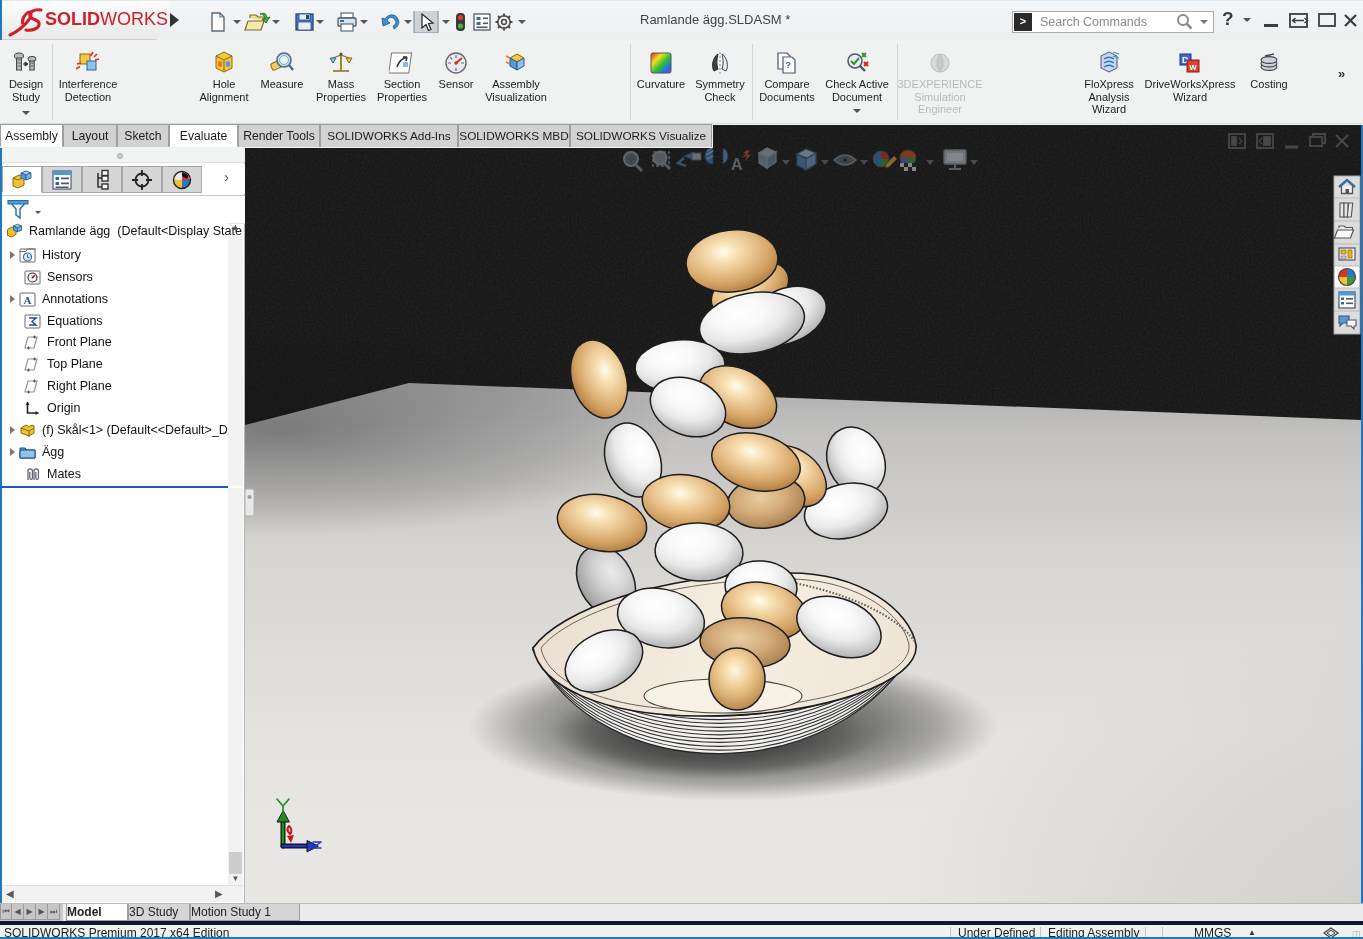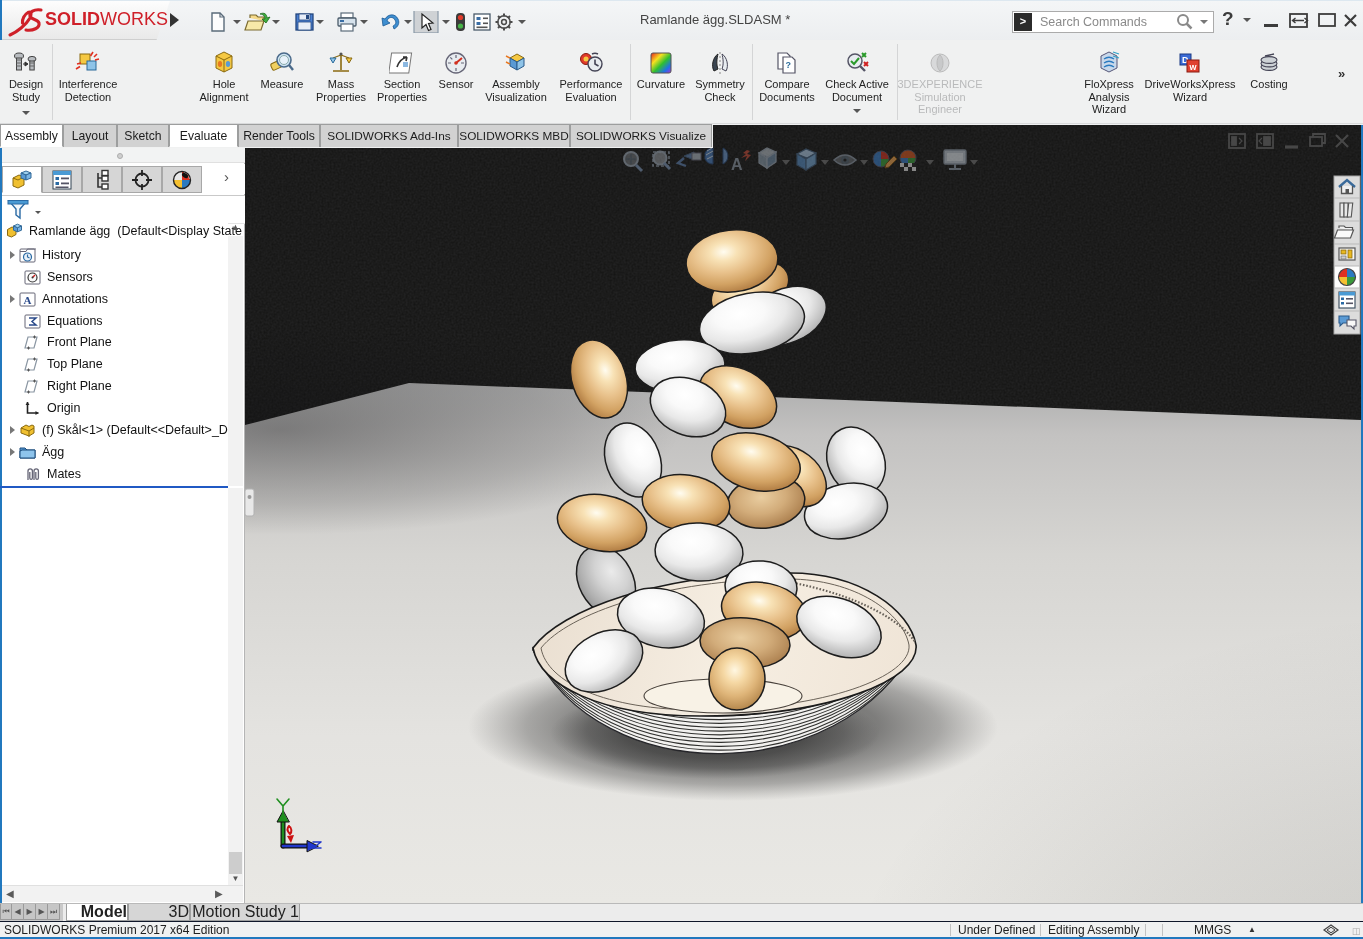--- a/index.html
+++ b/index.html
@@ -45,25 +45,25 @@
 .trow .exp{width:0;height:0;border-left:5px solid #777;border-top:4px solid transparent;border-bottom:4px solid transparent;margin-right:4px}
 .tico{width:17px;height:17px;margin-right:6px;flex:none}
 #bluesplit{left:0px;top:338px;width:228px;height:2px;background:#2059c4}
 #vscroll1{left:228px;top:88px;width:15px;height:250px;background:#f2f2f2}
 #lowerpane{left:2px;top:340px;width:226px;height:397px;background:#fff}
 #vscroll2{left:228px;top:340px;width:15px;height:397px;background:#f2f2f2}
 #hscroll{left:2px;top:737px;width:241px;height:17px;background:#f2f2f2;border-top:1px solid #e0e0e0}
 .arr{color:#5a5a5a;font-size:10px;line-height:15px}
 
 #mtabs{left:0;top:903px;width:1363px;height:18px;background:#ececec;border-top:1px solid #b9b9b9}
-.mtab{position:absolute;top:0;height:17px;font-size:16px;line-height:16px;text-align:right;background:#d6d6d6;border:1px solid #9d9e9e;border-top:none;color:#222}
+.mtab{position:absolute;top:0;height:17px;font-size:12px;line-height:16px;text-align:left;background:#d6d6d6;border:1px solid #9d9e9e;border-top:none;color:#222}
 .mtab.on{background:#fff;font-weight:bold}
 #navbtns{position:absolute;left:0;top:0;width:63px;height:17px;background:#c9c9c9;display:flex}
 .nb{width:12px;height:16px;border:1px solid #9a9a9a;border-top:none;border-left-width:0;background:#c6c6c6;color:#555;font-size:8px;text-align:center;line-height:15px}
-#statusbar{left:0;top:921px;width:1363px;height:16px;background:#f0f1f1;border-top:1px solid #0f172a;font-size:12px;color:#222}
+#statusbar{left:0;top:921px;width:1363px;height:16px;background:#f0f1f1;border-top:4px solid #0f172a;font-size:12px;color:#222}
 #botline{left:0;top:937px;width:1363px;height:2px;background:#2178be}
 .ssep{position:absolute;top:2px;width:1px;height:12px;background:#c2c2c2}
 </style>
 </head>
 <body>
 <div id="page">
 <svg id="vp" class="abs" style="left:0;top:0" width="1363" height="939" viewBox="0 0 1363 939">
 <defs>
 <filter id="nz" x="0" y="0" width="100%" height="100%" color-interpolation-filters="sRGB">
           <feTurbulence type="fractalNoise" baseFrequency="0.5" numOctaves="2" stitchTiles="stitch"></feTurbulence>
@@ -498,29 +498,20 @@
           </svg>
         </div>Sensor</div>
  <div class="ritem" style="left:471px;width:90px"><div class="ric">
           <svg width="28" height="26" viewBox="0 0 28 26">
             <path d="M8 8 l7-4 7 4 -7 4 z" fill="#f5c842" stroke="#8a6a10"></path>
             <path d="M8 8 v8 l7 4 v-8 z" fill="#5a9ad4" stroke="#2a5a8a"></path>
             <path d="M22 8 v8 l-7 4 v-8 z" fill="#8fc4e8" stroke="#2a5a8a"></path>
             <path d="M4 6 l4 2 m-4 4 l4 2" stroke="#e87820" stroke-width="1.4"></path>
           </svg>
         </div>Assembly<br>Visualization</div>
- <div class="ritem" style="left:546px;width:90px"><div class="ric">
-          <svg width="28" height="26" viewBox="0 0 28 26">
-            <circle cx="9" cy="9" r="5.5" fill="#e03a2a" stroke="#8a1a10"></circle>
-            <circle cx="9" cy="9" r="2.5" fill="#f5c842"></circle>
-            <circle cx="18" cy="14" r="7" fill="#e8ecf0" stroke="#445" stroke-width="1.4"></circle>
-            <path d="M18 9.5 v4.5 l3.5 2" fill="none" stroke="#445" stroke-width="1.6"></path>
-            <path d="M15 4 a7 7 0 0 1 6 0" stroke="#445" stroke-width="1.6" fill="none"></path>
-          </svg>
-        </div>Performance<br>Evaluation</div>
  <div class="ritem" style="left:629px;width:64px"><div class="ric">
           <svg width="26" height="26" viewBox="0 0 26 26">
             <defs>
               <linearGradient id="rgb" x1="0" y1="0" x2="1" y2="1">
                 <stop offset="0" stop-color="#e82020"></stop>
                 <stop offset="0.3" stop-color="#f5e020"></stop>
                 <stop offset="0.55" stop-color="#30c030"></stop>
                 <stop offset="0.8" stop-color="#2070e8"></stop>
                 <stop offset="1" stop-color="#b030d0"></stop>
               </linearGradient>

